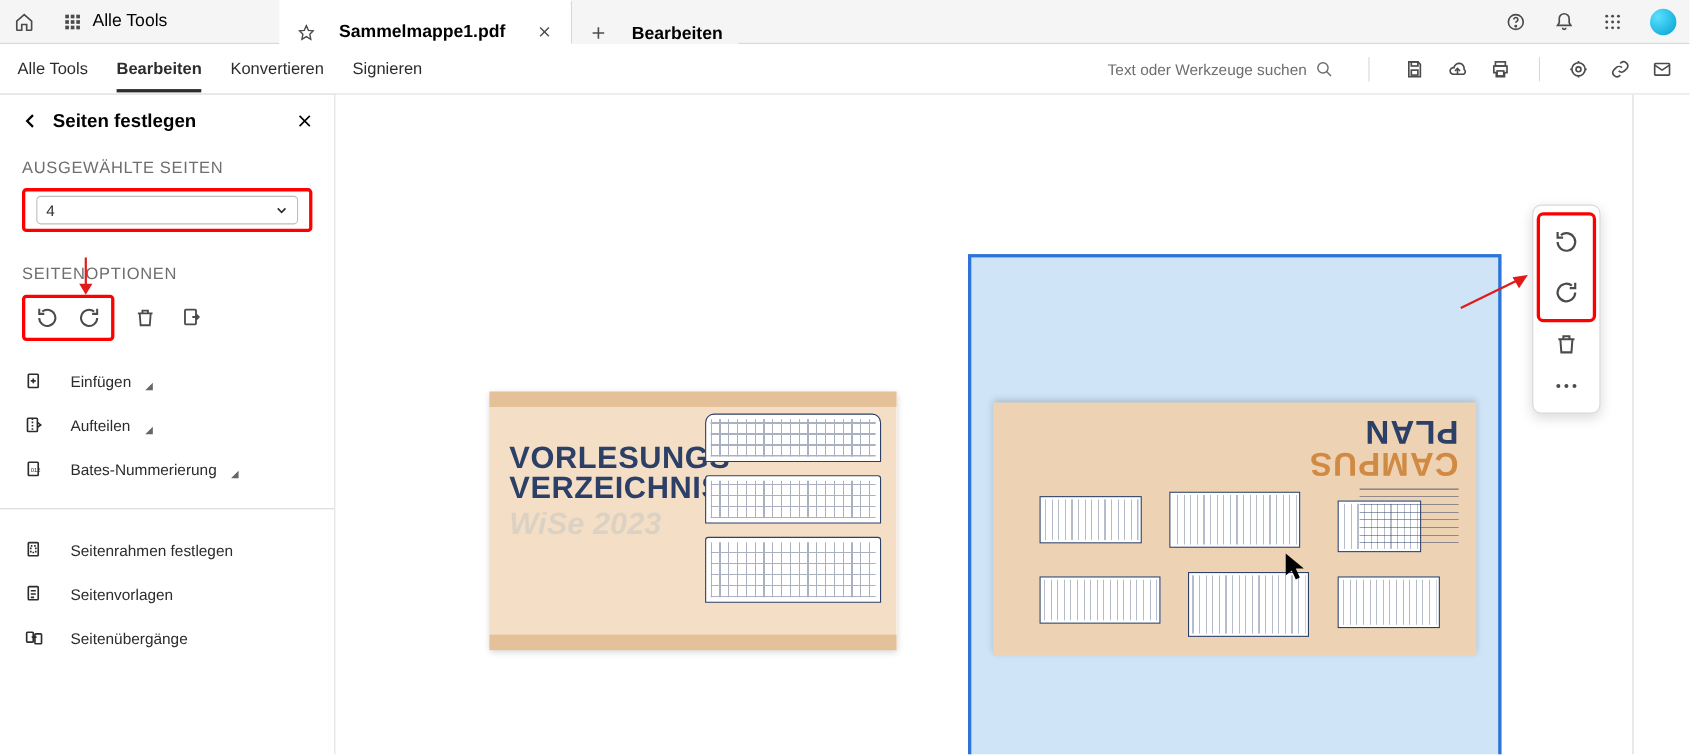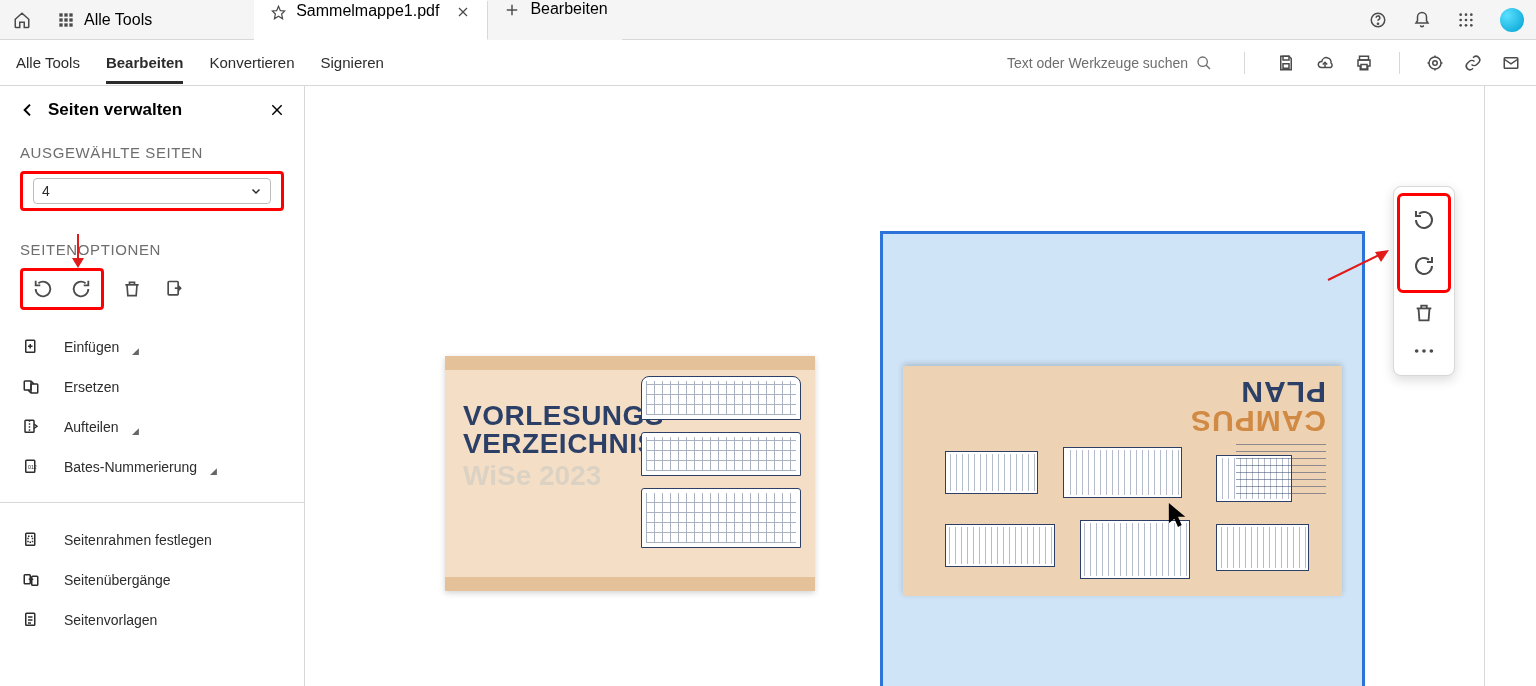--- a/index.html
+++ b/index.html
@@ -16,21 +16,21 @@
     --navy:#2c3f66;
   }
   *{box-sizing:border-box;font-family:"Adobe Clean","Source Sans Pro","Segoe UI",Arial,sans-serif;}
   html,body{margin:0;padding:0;height:100%;width:1536px;background:#fff;}
   body{display:flex;flex-direction:column;overflow:hidden;}
 
   
   .tabbar{height:40px;background:var(--lightgray);display:flex;align-items:center;border-bottom:1px solid var(--border);}
   .tabbar .ic{width:20px;height:20px;display:inline-flex;align-items:center;justify-content:center;color:#4b4b4b;}
   .tabbar .btn{height:40px;display:flex;align-items:center;gap:8px;padding:0 12px;cursor:pointer;}
-  .tabbar .tab{height:40px;display:flex;align-items:flex-start;gap:8px;padding:0 14px;cursor:pointer;border-right:1px solid var(--border);}
+  .tabbar .tab{height:40px;display:flex;align-items:flex-end;gap:20px;padding:0 14px;cursor:pointer;border-right:1px solid var(--border);font-weight:bold;}
   .tabbar .tab.active{background:#fff;border-top:2px solid #fff;border-bottom:1px solid #fff;margin-bottom:-1px;}
   .tabbar .spacer{flex:1;}
   .avatar{width:24px;height:24px;border-radius:50%;background:radial-gradient(circle at 30% 30%,#5ae0ff,#00a0d1);}
 
   
   .toolbar{height:46px;display:flex;align-items:center;padding:0 16px;border-bottom:1px solid var(--border);gap:26px;}
   .toolbar .link{font-size:15px;color:var(--text);cursor:pointer;padding:10px 0;}
   .toolbar .link.active{font-weight:600;border-bottom:3px solid #2c2c2c;margin-bottom:-3px;}
   .toolbar .spacer{flex:1;}
   .toolbar .search{color:var(--muted);font-size:14px;display:flex;align-items:center;gap:8px;}
@@ -55,21 +55,21 @@
 
   
   .canvas{flex:1;position:relative;background:#fff;overflow:hidden;}
   .rightgutter{position:absolute;top:0;right:0;width:52px;height:100%;border-left:1px solid var(--border);}
   .page-thumb{position:absolute;box-shadow:0 2px 6px rgba(0,0,0,0.18);}
   .page1{left:140px;top:270px;width:370px;height:235px;background:linear-gradient(var(--peach),var(--peach));}
   .page1 .band{position:absolute;left:0;right:0;background:var(--orange);}
   .page1 .title-block{position:absolute;left:18px;top:46px;color:var(--navy);font-weight:800;line-height:1.0;font-family:Arial,sans-serif;}
   .page1 .title-block .l1{font-size:28px;letter-spacing:0.5px;}
   .page1 .title-block .l2{font-size:28px;letter-spacing:0.5px;}
-  .page1 .title-block .l3{font-size:28px;color:#dcd2c4;margin-top:4px;font-weight:700;}
+  .page1 .title-block .l3{font-size:28px;color:#dcd2c4;margin-top:4px;font-weight:700;font-style:italic;}
   .page1 .art{position:absolute;right:14px;top:10px;bottom:10px;width:160px;}
   .page1 .bldg{position:absolute;left:0;right:0;background:#fff;border:1px solid var(--navy);border-radius:3px 3px 0 0;}
   .page1 .bldg::after{content:"";position:absolute;inset:4px;background:repeating-linear-gradient(90deg,var(--navy)0 1px,transparent 1px 8px),repeating-linear-gradient(0deg,var(--navy)0 1px,transparent 1px 10px);opacity:0.4;}
 
   
   .sel-wrap{position:absolute;left:575px;top:145px;width:485px;height:541px;border:3px solid var(--selection);background:#cfe4f7;}
   .page2{position:absolute;left:20px;top:132px;right:20px;height:230px;background:var(--peach);transform:rotate(180deg);box-shadow:0 2px 6px rgba(0,0,0,0.18);}
   .page2 .cp-title{position:absolute;left:16px;bottom:12px;font-weight:800;font-family:Arial,sans-serif;line-height:0.95;}
   .page2 .cp-title .c1{font-size:30px;color:#d18a43;letter-spacing:1px;}
   .page2 .cp-title .c2{font-size:30px;color:var(--navy);letter-spacing:1px;}
@@ -246,21 +246,21 @@
 
 <div class="main">
 
   <div class="sidepanel">
     <div class="panel-head">
       <span class="ic">
           <svg width="16" height="16" viewBox="0 0 24 24" fill="none" stroke="currentColor" stroke-width="3">
             <polyline points="15 4 7 12 15 20"></polyline>
           </svg>
         </span>
-      <h2>Seiten verwalten</h2>
+      <h2>Seiten festlegen</h2>
       <span class="ic">
           <svg width="14" height="14" viewBox="0 0 24 24" stroke="currentColor" stroke-width="2.5">
             <line x1="4" y1="4" x2="20" y2="20"></line>
             <line x1="20" y1="4" x2="4" y2="20"></line>
           </svg>
         </span>
     </div>
 
     <div class="section-label">AUSGEWÄHLTE SEITEN</div>
     <div class="select-box">
@@ -314,31 +314,20 @@
               <line x1="11" y1="8" x2="11" y2="14"></line>
               <line x1="8" y1="11" x2="14" y2="11"></line>
             </svg>
           </span>
         <span>Einfügen</span>
           <span class="corner" style="left:112px">◢</span>
       </div>
       <div class="action-item">
         <span>
             <svg width="18" height="18" viewBox="0 0 24 24" fill="none" stroke="currentColor" stroke-width="2">
-              <rect x="3" y="4" width="9" height="12" rx="1"></rect>
-              <rect x="12" y="8" width="9" height="12" rx="1"></rect>
-              <path d="M8 16l4 4"></path>
-              <path d="M16 8l-4-4"></path>
-            </svg>
-          </span>
-        <span>Ersetzen</span>
-      </div>
-      <div class="action-item">
-        <span>
-            <svg width="18" height="18" viewBox="0 0 24 24" fill="none" stroke="currentColor" stroke-width="2">
               <rect x="4" y="3" width="12" height="16" rx="1"></rect>
               <line x1="10" y1="3" x2="10" y2="19" stroke-dasharray="2 2"></line>
               <path d="M16 8l4 3-4 3"></path>
             </svg>
           </span>
         <span>Aufteilen</span>
           <span class="corner" style="left:112px">◢</span>
       </div>
       <div class="action-item">
         <span>
@@ -356,41 +345,41 @@
 
     <div class="action-list">
       <div class="action-item">
         <span>
             <svg width="18" height="18" viewBox="0 0 24 24" fill="none" stroke="currentColor" stroke-width="2">
               <rect x="5" y="3" width="12" height="16" rx="1"></rect>
               <rect x="8" y="7" width="6" height="8" stroke-dasharray="2 2"></rect>
             </svg>
           </span>
         <span>Seitenrahmen festlegen</span>
-      </div>
-      <div class="action-item">
-        <span>
-            <svg width="18" height="18" viewBox="0 0 24 24" fill="none" stroke="currentColor" stroke-width="2">
-              <rect x="3" y="5" width="8" height="12" rx="1"></rect>
-              <rect x="13" y="7" width="8" height="12" rx="1"></rect>
-              <path d="M9 11h6"></path>
-            </svg>
-          </span>
-        <span>Seitenübergänge</span>
       </div>
       <div class="action-item">
         <span>
             <svg width="18" height="18" viewBox="0 0 24 24" fill="none" stroke="currentColor" stroke-width="2">
               <rect x="5" y="3" width="12" height="16" rx="1"></rect>
               <line x1="8" y1="8" x2="14" y2="8"></line>
               <line x1="8" y1="12" x2="14" y2="12"></line>
               <line x1="8" y1="16" x2="12" y2="16"></line>
             </svg>
           </span>
         <span>Seitenvorlagen</span>
+      </div>
+      <div class="action-item">
+        <span>
+            <svg width="18" height="18" viewBox="0 0 24 24" fill="none" stroke="currentColor" stroke-width="2">
+              <rect x="3" y="5" width="8" height="12" rx="1"></rect>
+              <rect x="13" y="7" width="8" height="12" rx="1"></rect>
+              <path d="M9 11h6"></path>
+            </svg>
+          </span>
+        <span>Seitenübergänge</span>
       </div>
     </div>
   </div>
 
   <div class="canvas">
     <div class="rightgutter"></div>
 
     <div class="page-thumb page1">
       <div class="band" style="top:0;height:14px;"></div>
       <div class="band" style="bottom:0;height:14px;"></div>

